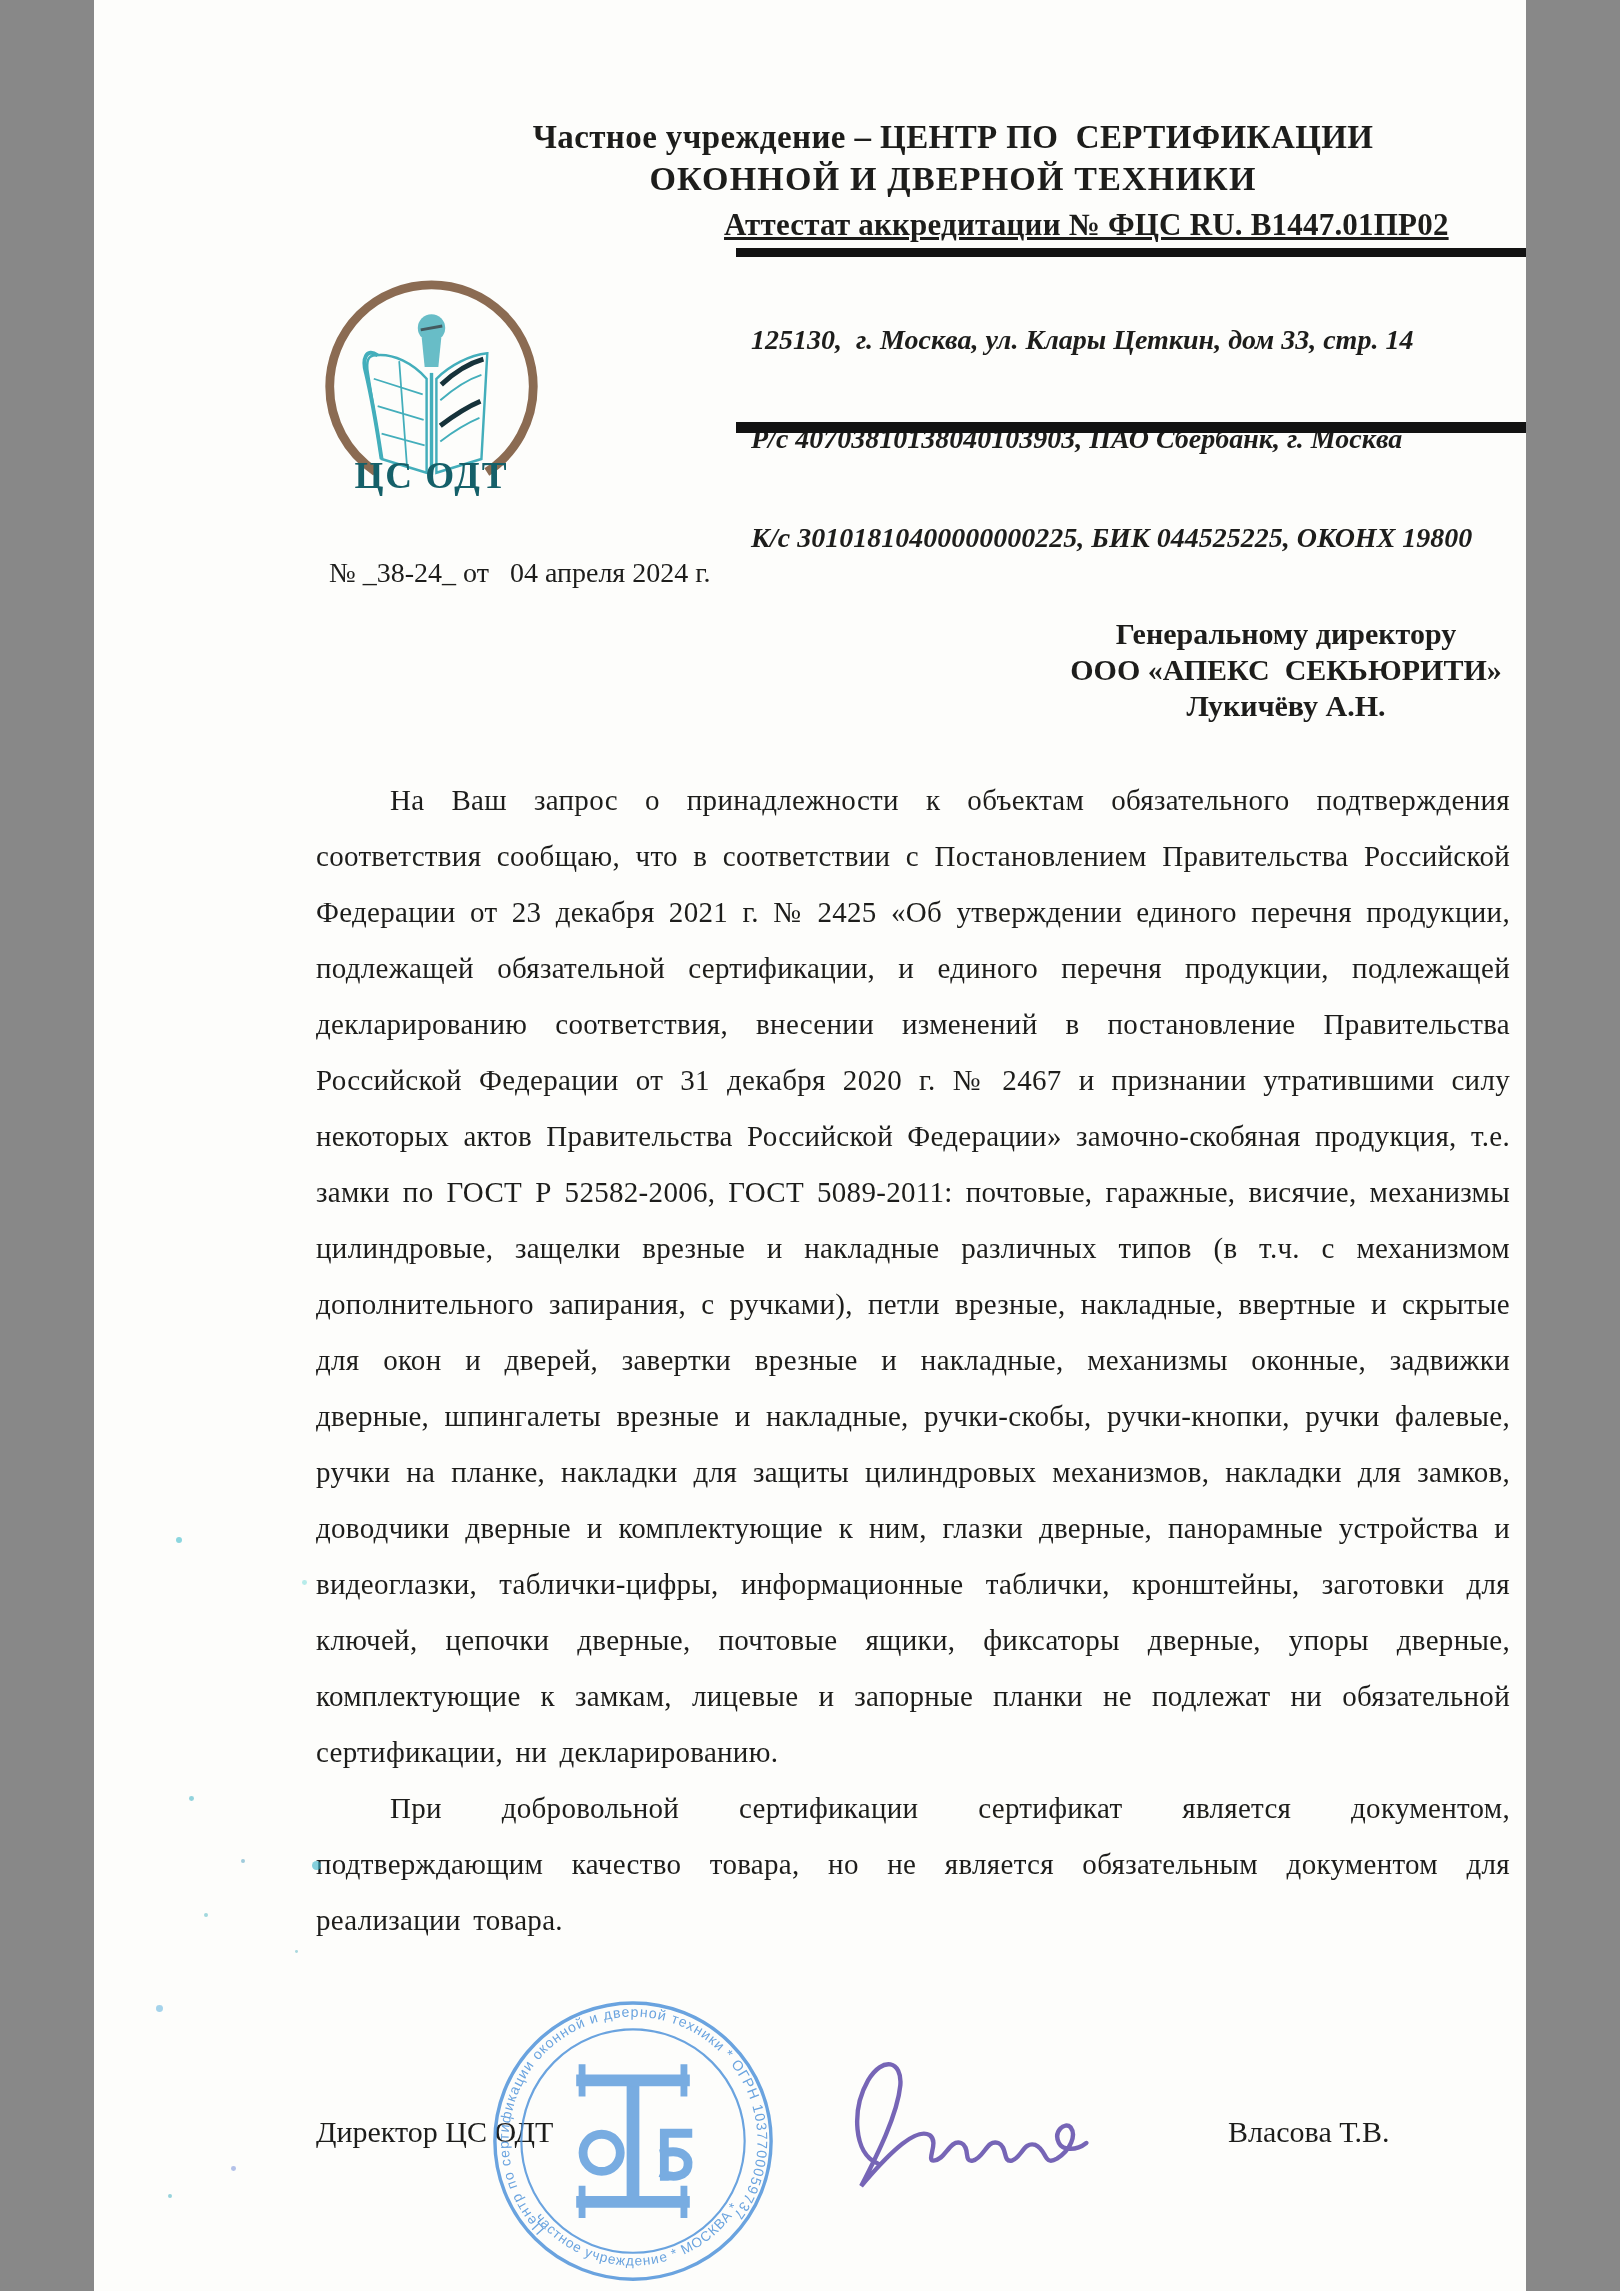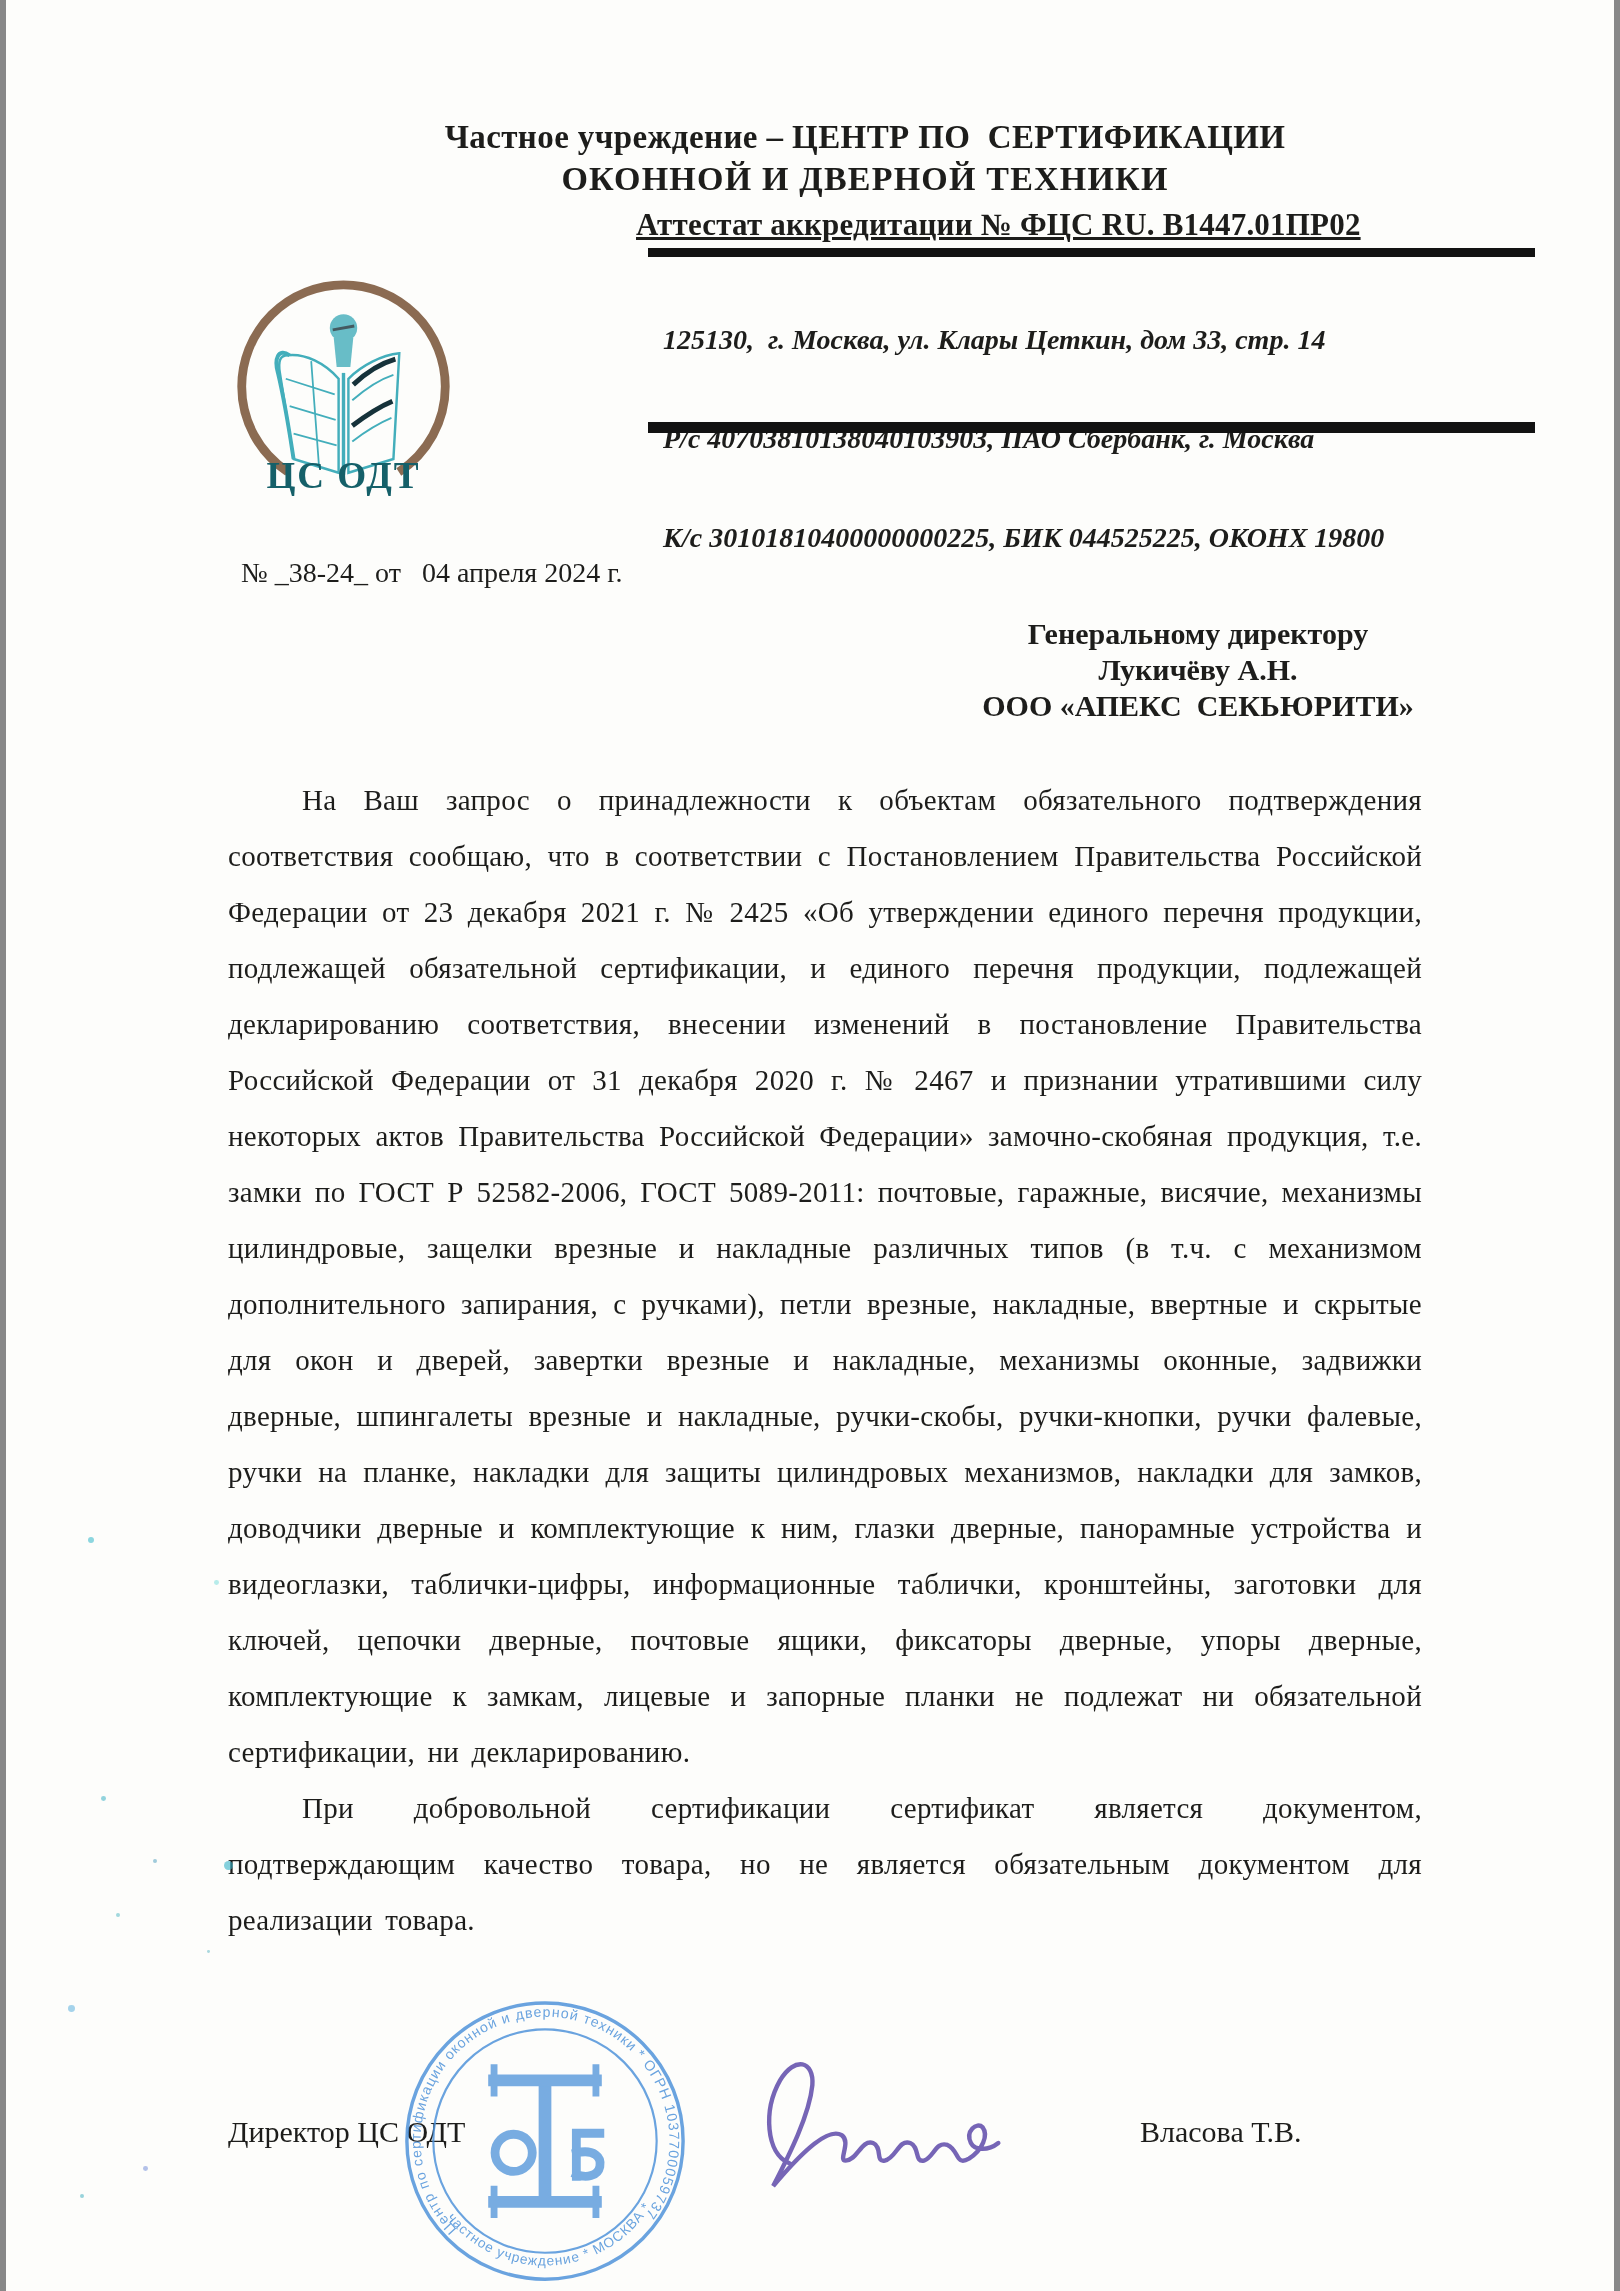--- a/index.html
+++ b/index.html
@@ -1,17 +1,17 @@
 <!DOCTYPE html>
 <html style="--ink: #1d1d1b; --bar: #121212; --logo-ring: #8b6b52; --logo-teal: #43aebb; --logo-text: #156069; --stamp-blue: #4a90d9; --signature-ink: #6a58b0;"><head>
 <meta charset="utf-8">
 <style>
   html,body{margin:0;padding:0;background:#888;}
   .page{
-    position:relative; width:1608px; height:2292px; margin:0 auto;
+    position:relative; width:1432px; height:2292px; margin:0 auto;
     background:#fdfdfb; overflow:hidden;
     font-family:"Liberation Serif","DejaVu Serif",serif;
     color:var(--ink,#1d1d1b);
   }
   
   .org-name{position:absolute; left:412px; top:118px; width:894px; text-align:center; font-weight:bold; line-height:1.18;}
   .org-line1{font-size:33px; letter-spacing:0.4px; white-space:pre-wrap;}
   .org-line2{font-size:34px; letter-spacing:1.2px; margin-top:2px;}
   .accreditation{
     position:absolute; left:630px; top:207px; font-size:31px; font-weight:600;
@@ -102,22 +102,22 @@
       <path class="teal" stroke-width="2" d="M 126,126 C 142,112 156,104 168,100 M 126,168 C 142,156 154,149 166,144"></path>
       <path class="teal" stroke-width="3.5" d="M 117,98 L 117,202"></path>
     </g>
     <text class="logo-caption" x="117" y="216" text-anchor="middle">ЦС ОДТ</text>
   </svg>
 
   <div class="ref-line">№ _38-24_ от   04 апреля 2024 г.</div>
 
   <div class="recipient">
     <div>Генеральному директору</div>
+    <div>ООО «АПЕКС  СЕКЬЮРИТИ»</div>
     <div>Лукичёву А.Н.</div>
-    <div>ООО «АПЕКС  СЕКЬЮРИТИ»</div>
   </div>
 
   <main class="body-text">
     <p>На Ваш запрос о принадлежности к объектам обязательного подтверждения соответствия сообщаю, что в соответствии с Постановлением Правительства Российской Федерации от 23 декабря 2021 г. № 2425 «Об утверждении единого перечня продукции, подлежащей обязательной сертификации, и единого перечня продукции, подлежащей декларированию соответствия, внесении изменений в постановление Правительства Российской Федерации от 31 декабря 2020 г. № 2467 и признании утратившими силу некоторых актов Правительства Российской Федерации» замочно-скобяная продукция, т.е. замки по ГОСТ Р 52582-2006, ГОСТ 5089-2011: почтовые, гаражные, висячие, механизмы цилиндровые, защелки врезные и накладные различных типов (в т.ч. с механизмом дополнительного запирания, с ручками), петли врезные, накладные, ввертные и скрытые для окон и дверей, завертки врезные и накладные, механизмы оконные, задвижки дверные, шпингалеты врезные и накладные, ручки-скобы, ручки-кнопки, ручки фалевые, ручки на планке, накладки для защиты цилиндровых механизмов, накладки для замков, доводчики дверные и комплектующие к ним, глазки дверные, панорамные устройства и видеоглазки, таблички-цифры, информационные таблички, кронштейны, заготовки для ключей, цепочки дверные, почтовые ящики, фиксаторы дверные, упоры дверные, комплектующие к замкам, лицевые и запорные планки не подлежат ни обязательной сертификации, ни декларированию.</p>
     <p>При добровольной сертификации сертификат является документом, подтверждающим качество товара, но не является обязательным документом для реализации товара.</p>
   </main>
 
   <span class="sig-title">Директор ЦС ОДТ</span>
   <span class="sig-name">Власова Т.В.</span>
 

